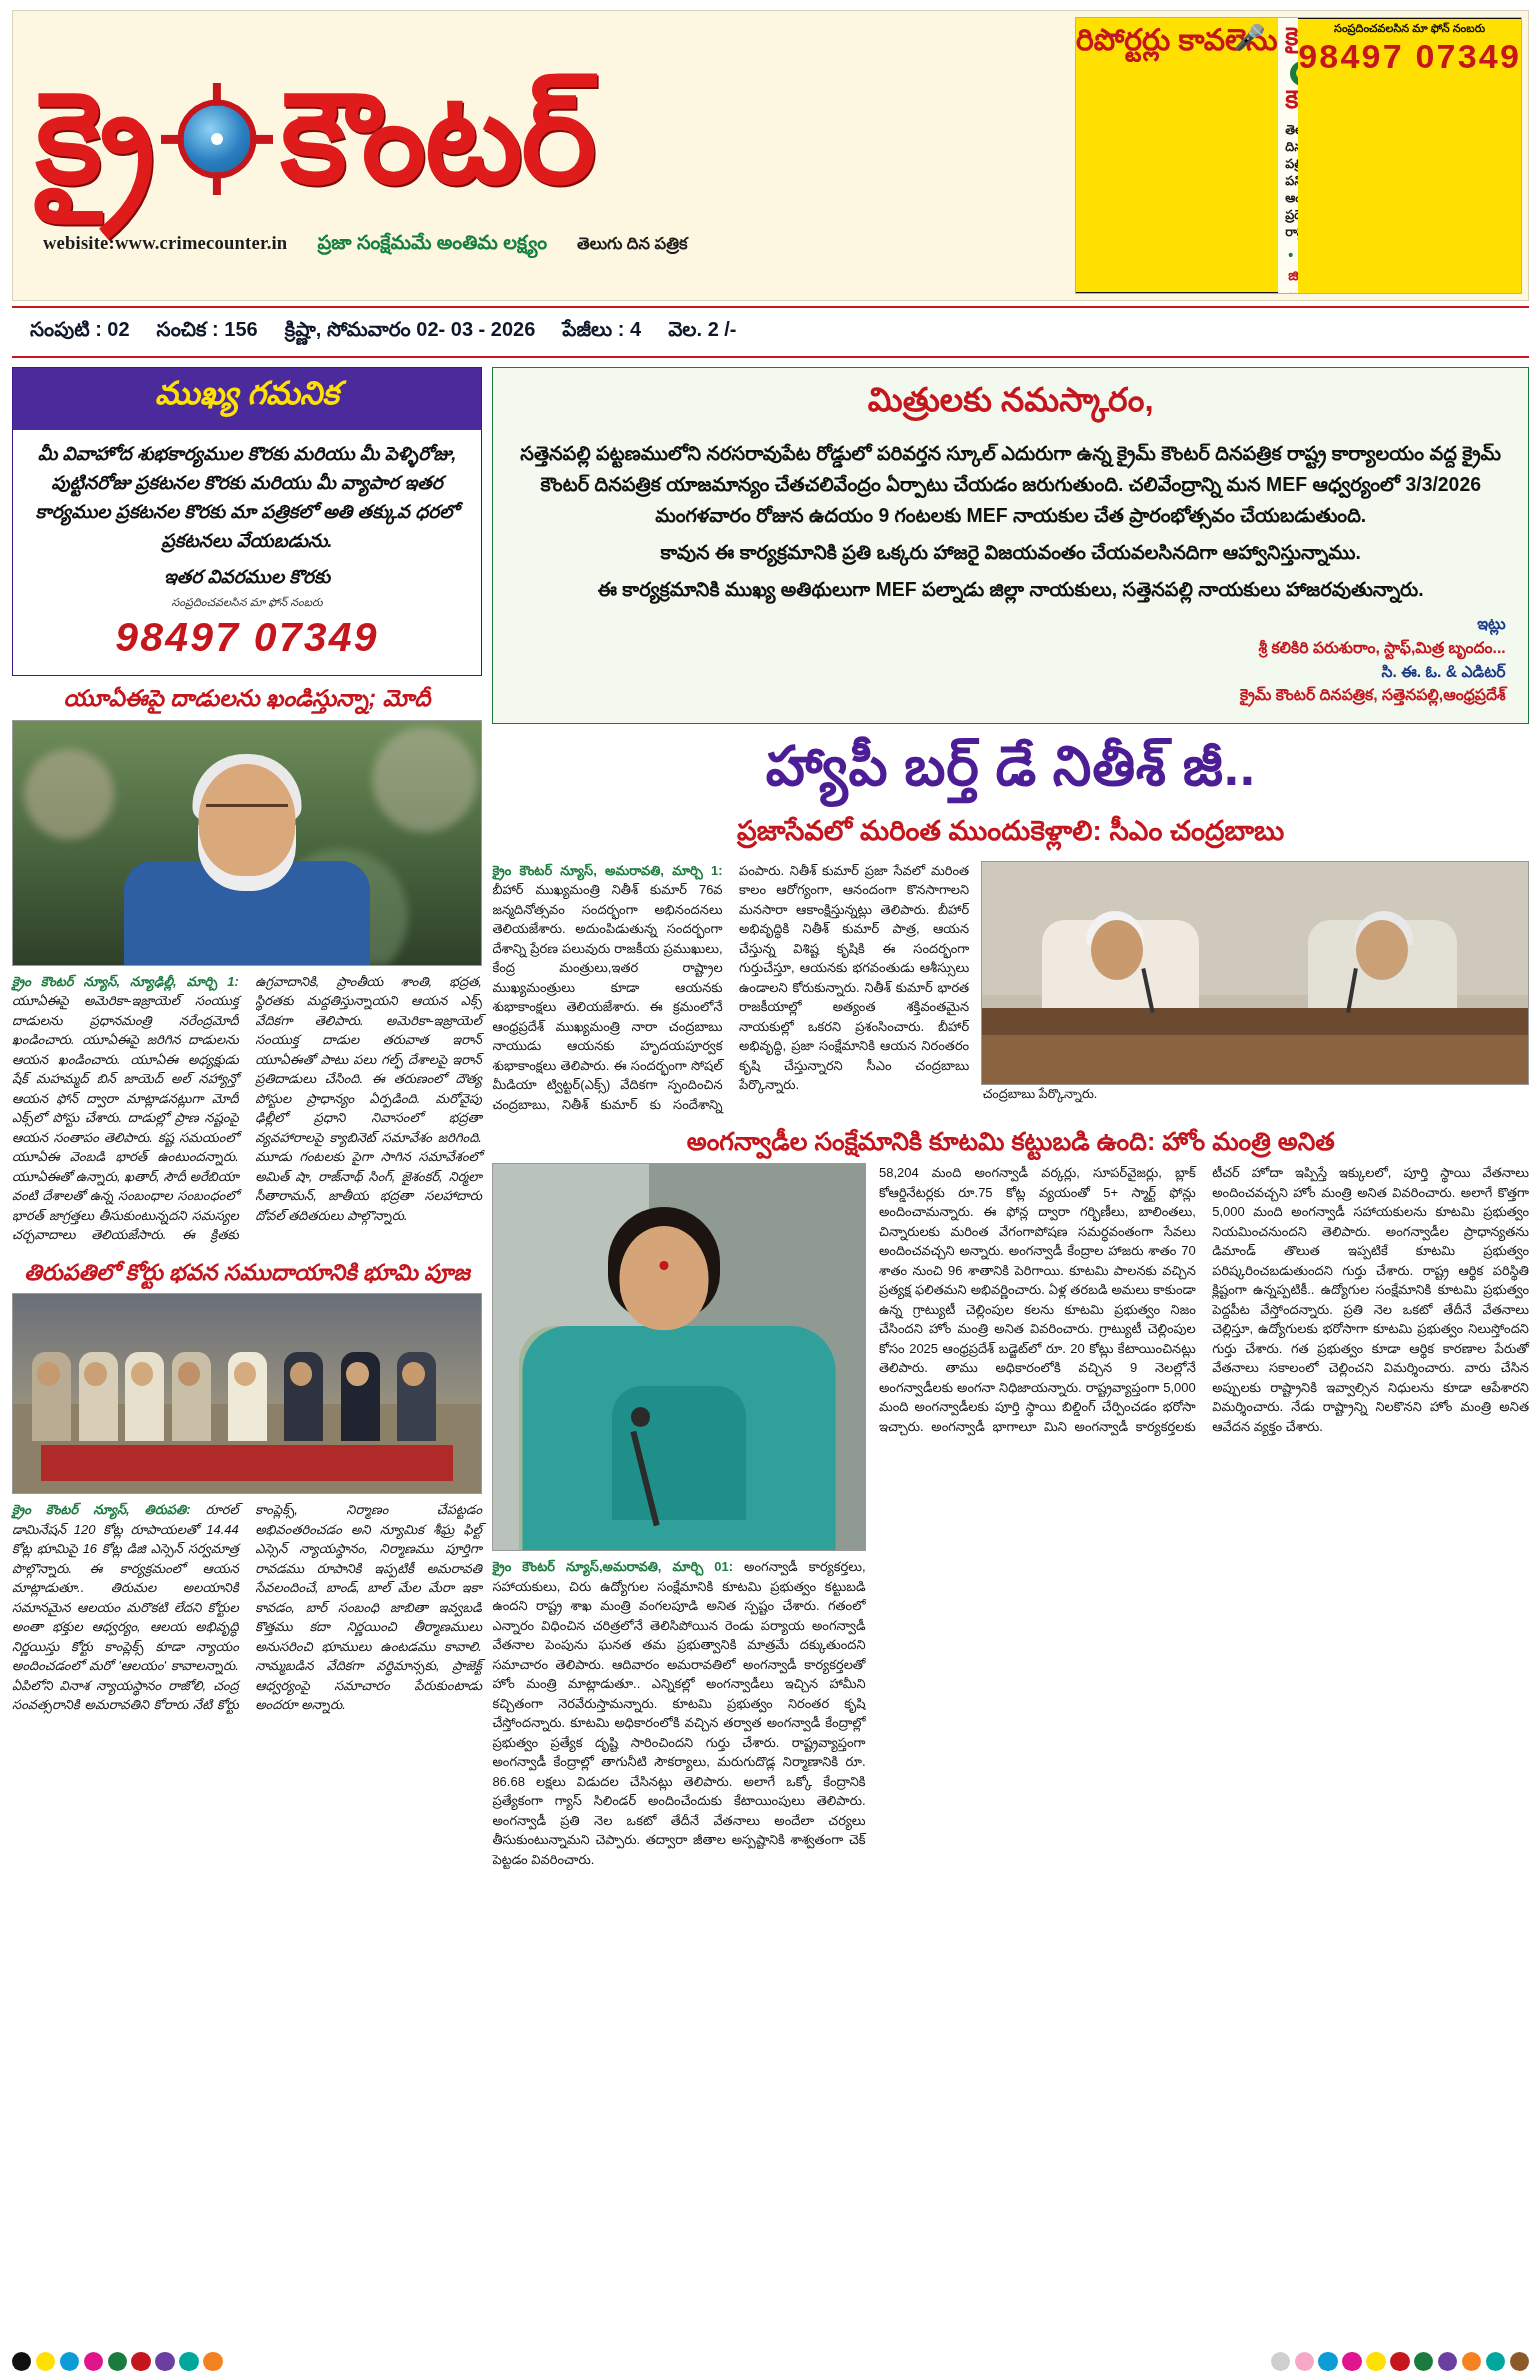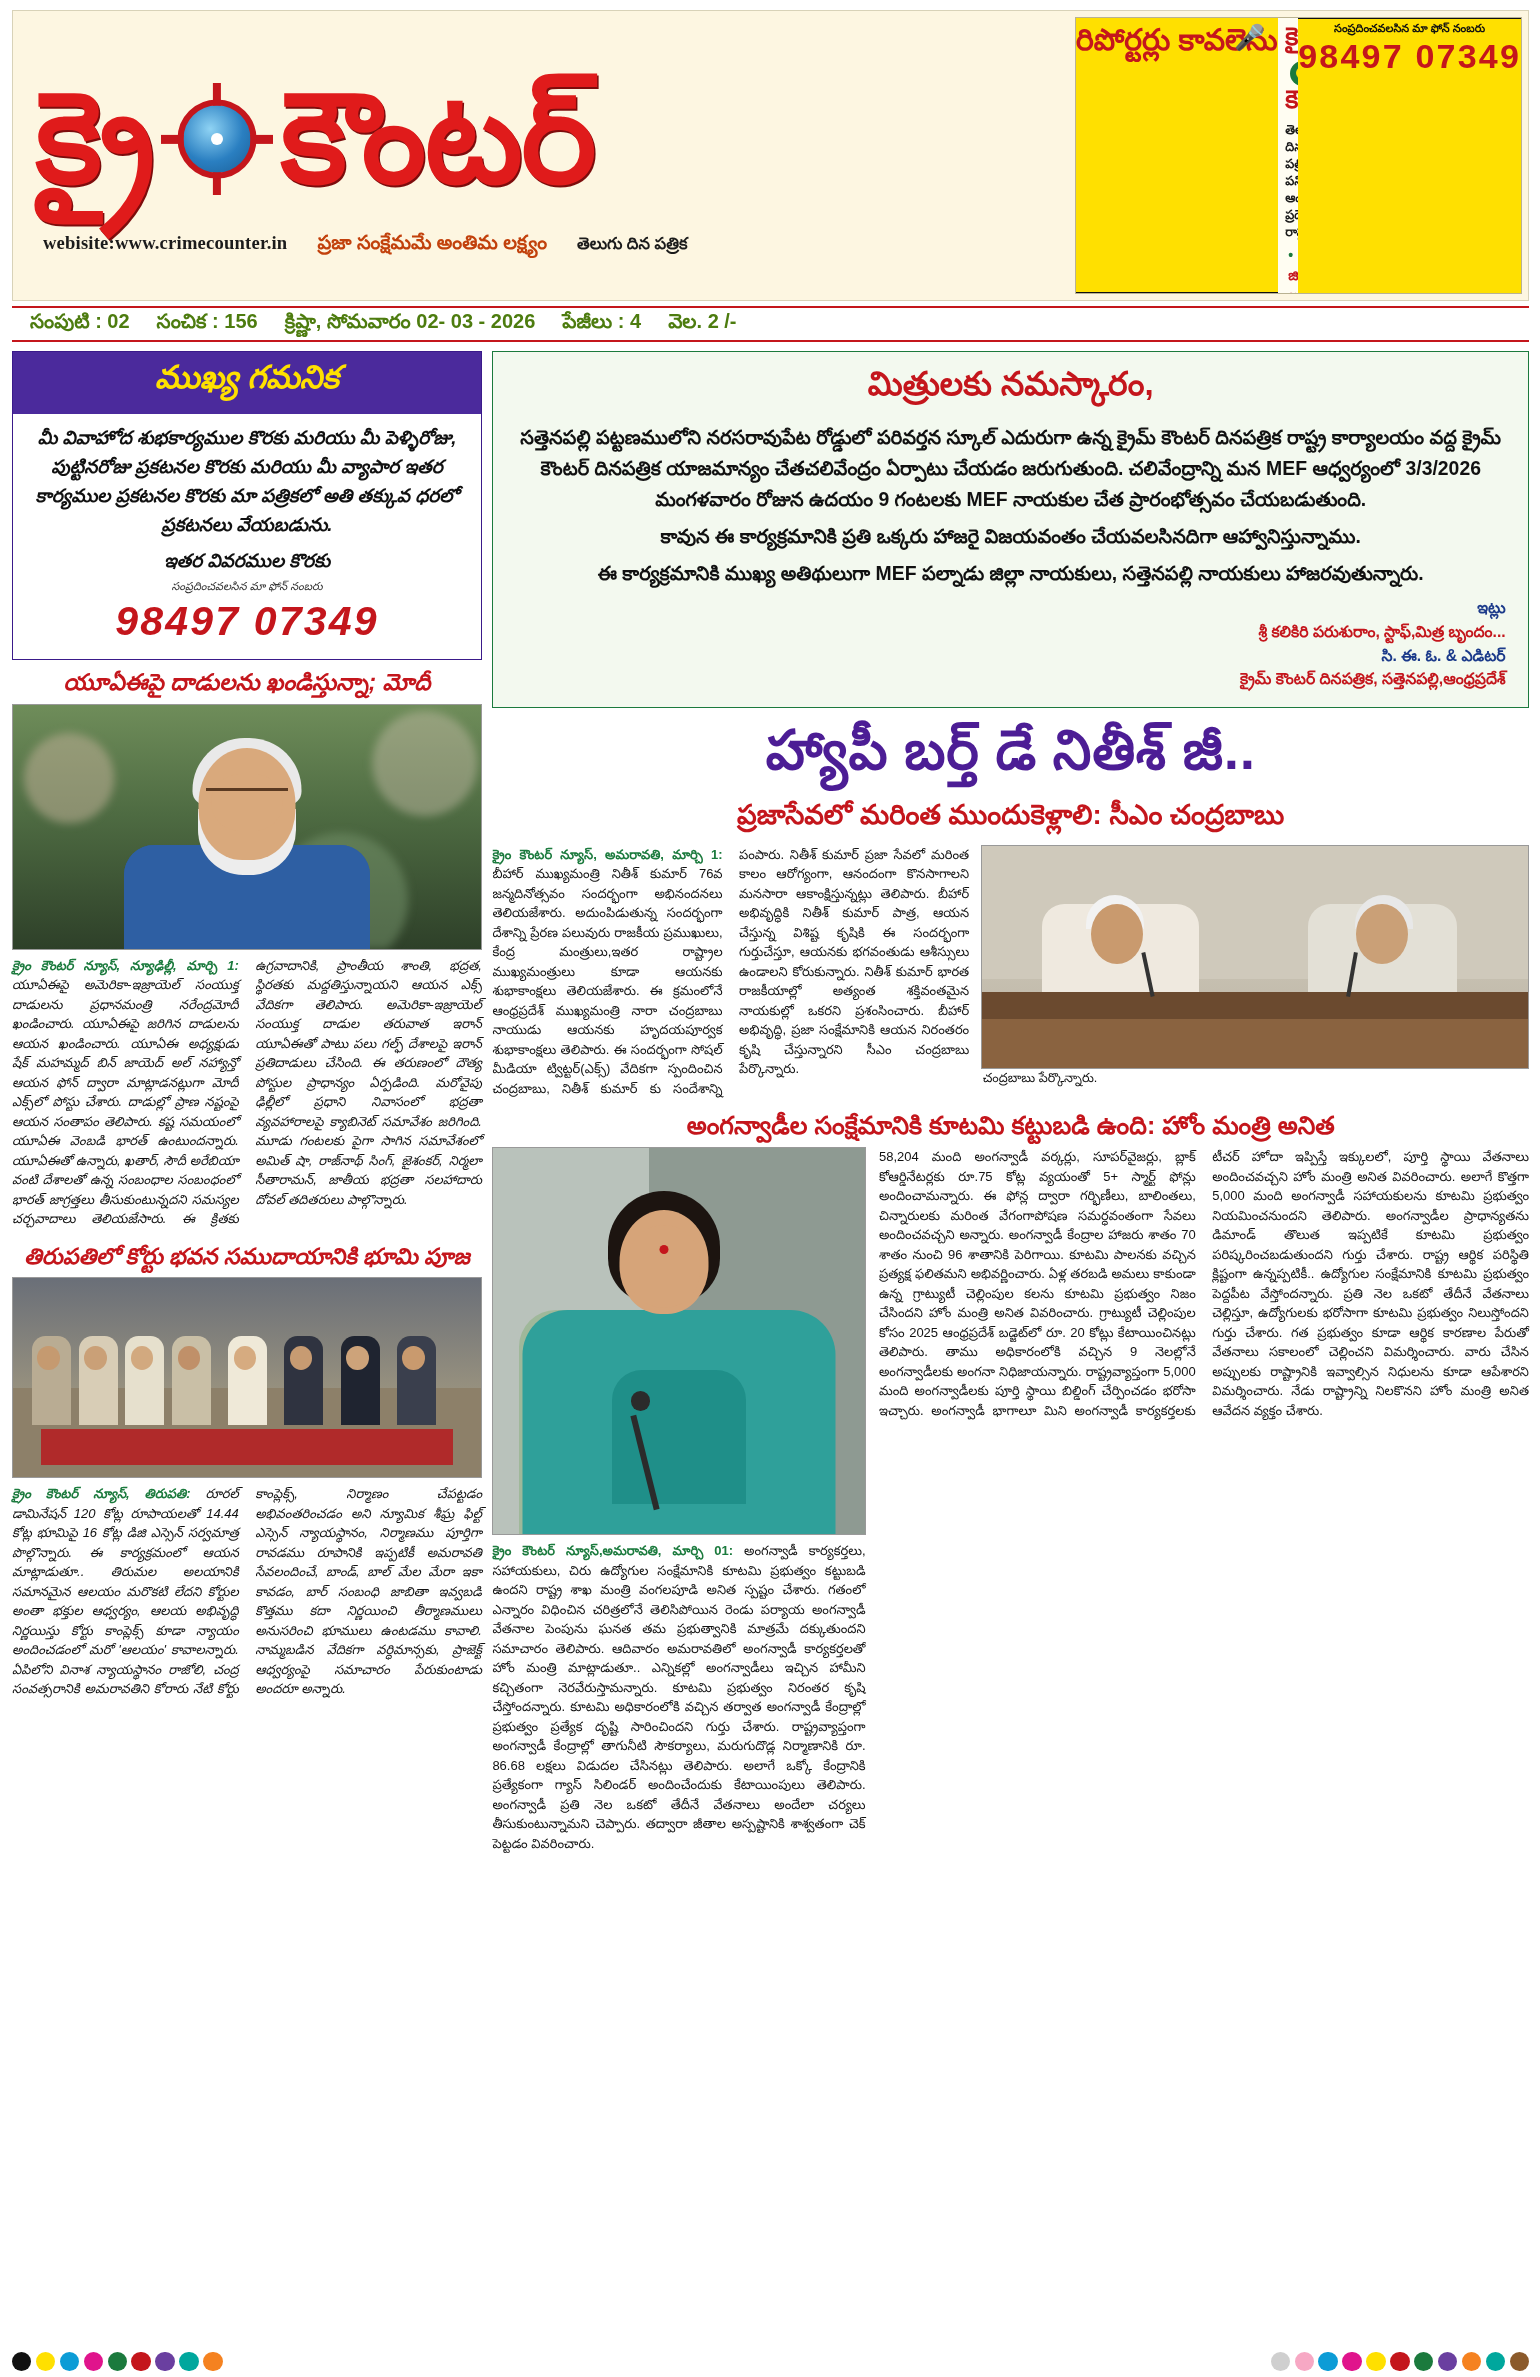--- a/index.html
+++ b/index.html
@@ -82,21 +82,21 @@
   }
   .site-url {
     font-family: "Liberation Serif", serif;
     font-weight: bold;
     font-size: 18.6px;
     color: #1b1b1b;
     letter-spacing: 0.2px;
   }
   .tagline {
     font-size: 19.4px;
-    color: #c2410c;
+    color: #15803d;
     font-weight: bold;
   }
   .tagline2 {
     font-size: 16.4px;
     color: #1b1b1b;
     font-weight: bold;
   }
 
   
   .mast-ad {
@@ -190,24 +190,24 @@
 
   
   .infobar {
     margin-top: 4.5px;
     border-top: 2.2px solid #c4161c;
     border-bottom: 2.2px solid #c4161c;
     background: #fff;
     display: flex;
     align-items: center;
     gap: 27px;
-    padding: 2px 18px;
+    padding: 10px 18px;
     font-size: 20px;
     font-weight: bold;
-    color: #4d7c0f;
+    color: #0f172a;
   }
 
   
   .content {
     display: flex;
     gap: 10.4px;
     margin-top: 9px;
   }
   .col-left { flex: 0 0 470px; font-style: italic; }
   .col-right { flex: 1 1 auto; }

